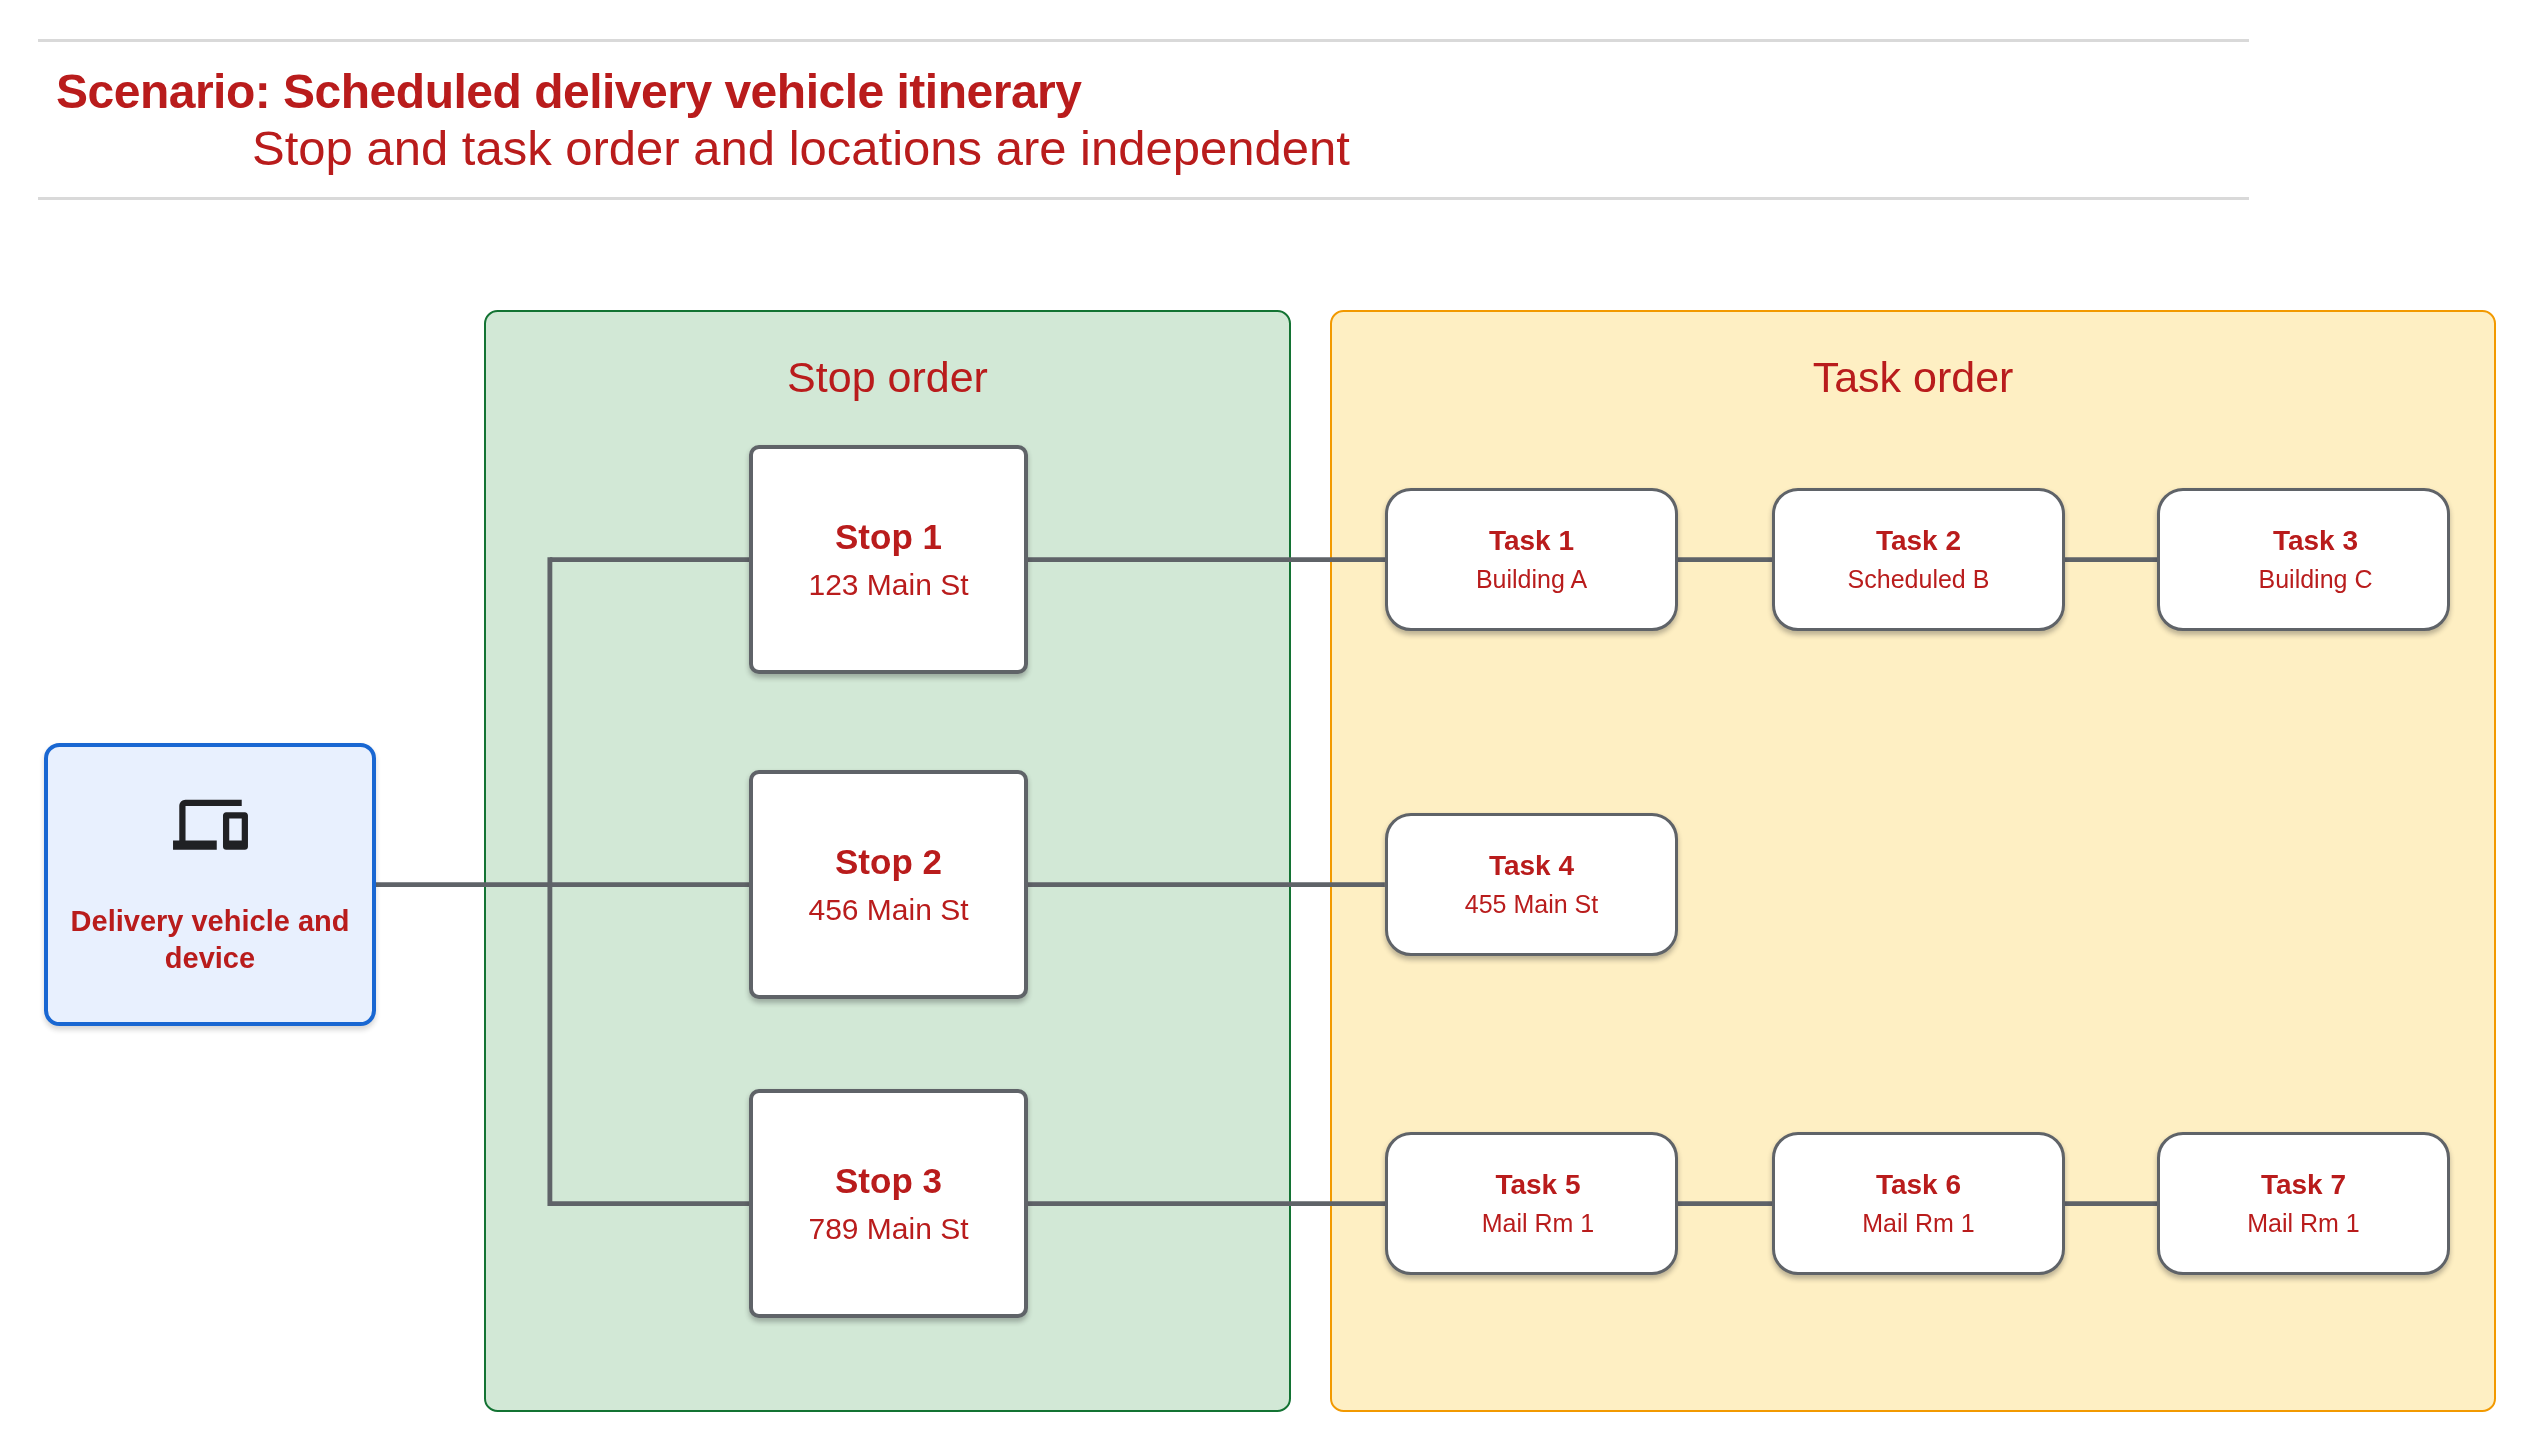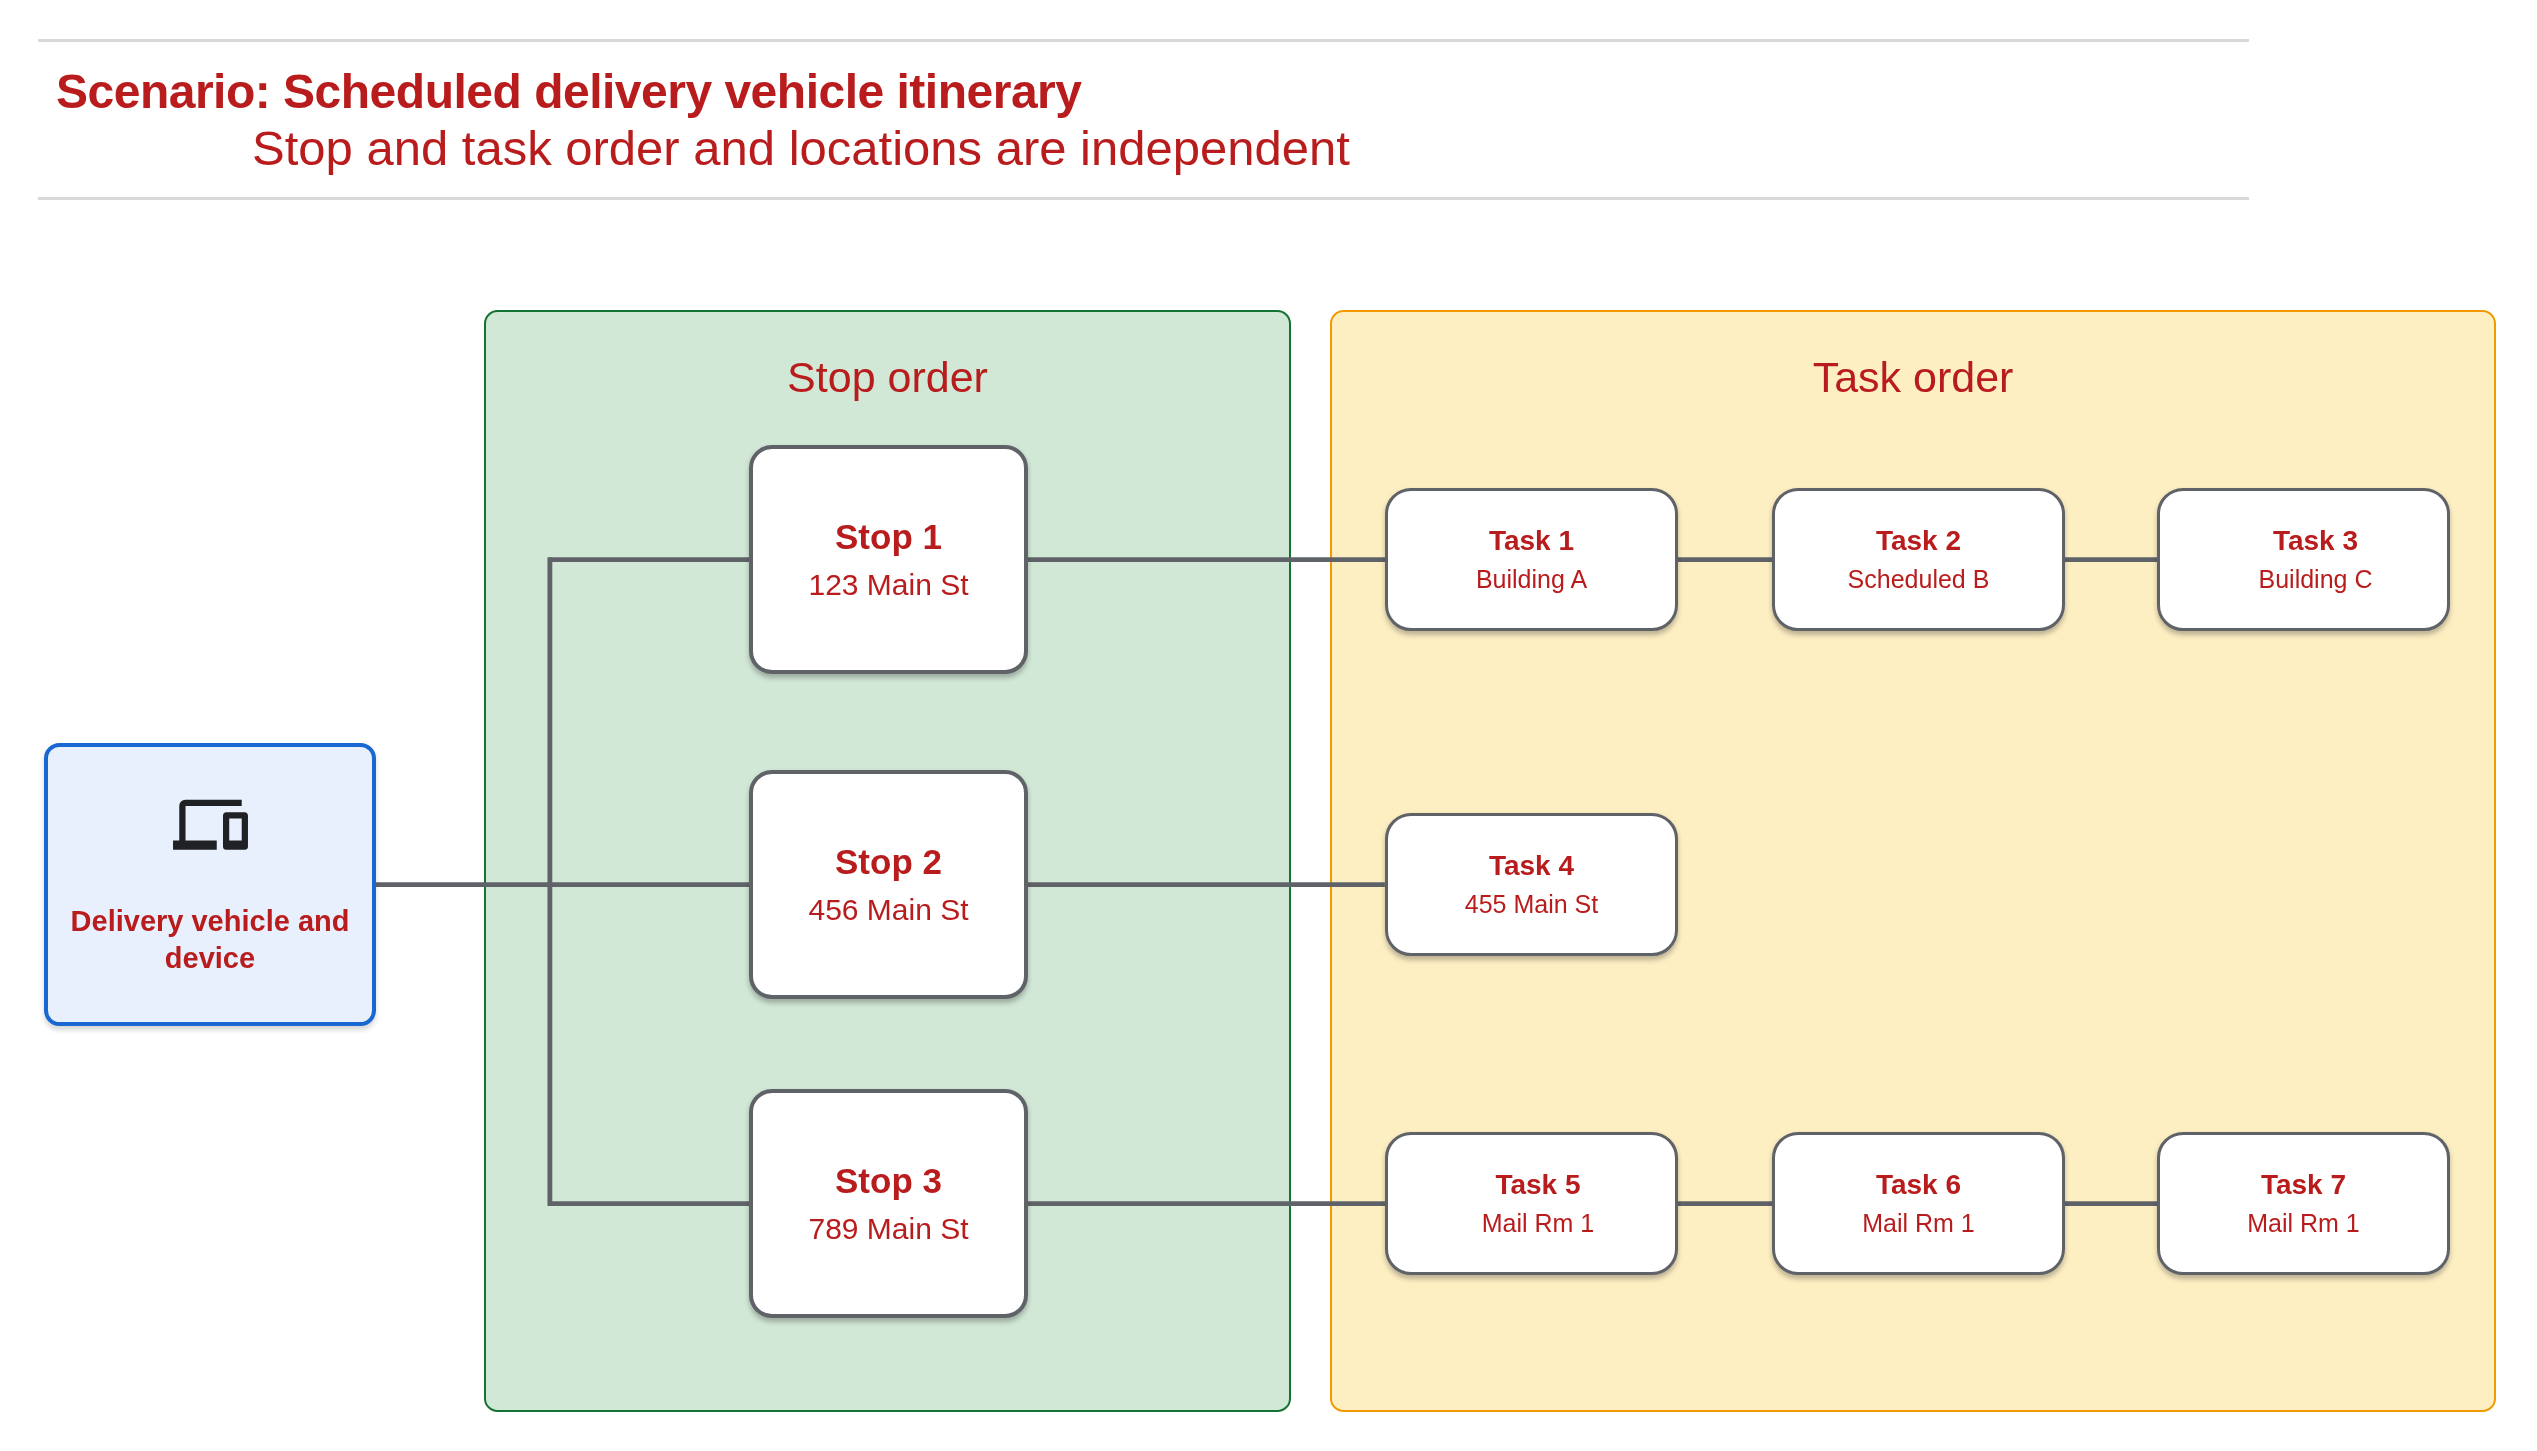--- a/index.html
+++ b/index.html
@@ -17,21 +17,21 @@
   .panel-title { position:absolute; top:33px; left:0; right:0; text-align:center; font-size:43px; font-weight:400;margin-top:8px; }
 
   svg.connectors { position:absolute; left:0; top:0; z-index:2; }
   svg.connectors line { stroke:#5f6368; stroke-width:5; }
 
   .node {
     position:absolute; box-sizing:border-box; background:#ffffff; border:3.9px solid #5f6368;
     display:flex; flex-direction:column; align-items:center; justify-content:center;
     text-align:center; z-index:3; box-shadow:0 3.9px 4.8px rgba(32,33,36,0.30);
   }
-  .stop-node { left:749px; width:279px; height:229px; border-radius:23px; border-width:4.8px; gap:10.7px; }
+  .stop-node { left:749px; width:279px; height:229px; border-radius:10px; border-width:4.8px; gap:10.7px; }
   .stop-node .node-title { font-size:35px; font-weight:700; }
   .stop-node .node-sub { font-size:30px; font-weight:400; }
   .task-node { width:293px; height:143px; border-radius:26px; gap:7.8px; }
   .task-node .node-title { font-size:28px; font-weight:700; }
   .task-node .node-sub { font-size:25px; font-weight:400; }
 
   .source-node {
     position:absolute; left:44px; top:743px; width:332px; height:283px; box-sizing:border-box;
     background:#e8f0fe; border:4.8px solid #1967d2; border-radius:15.5px;
     display:flex; flex-direction:column; align-items:center; justify-content:center; gap:47px;

